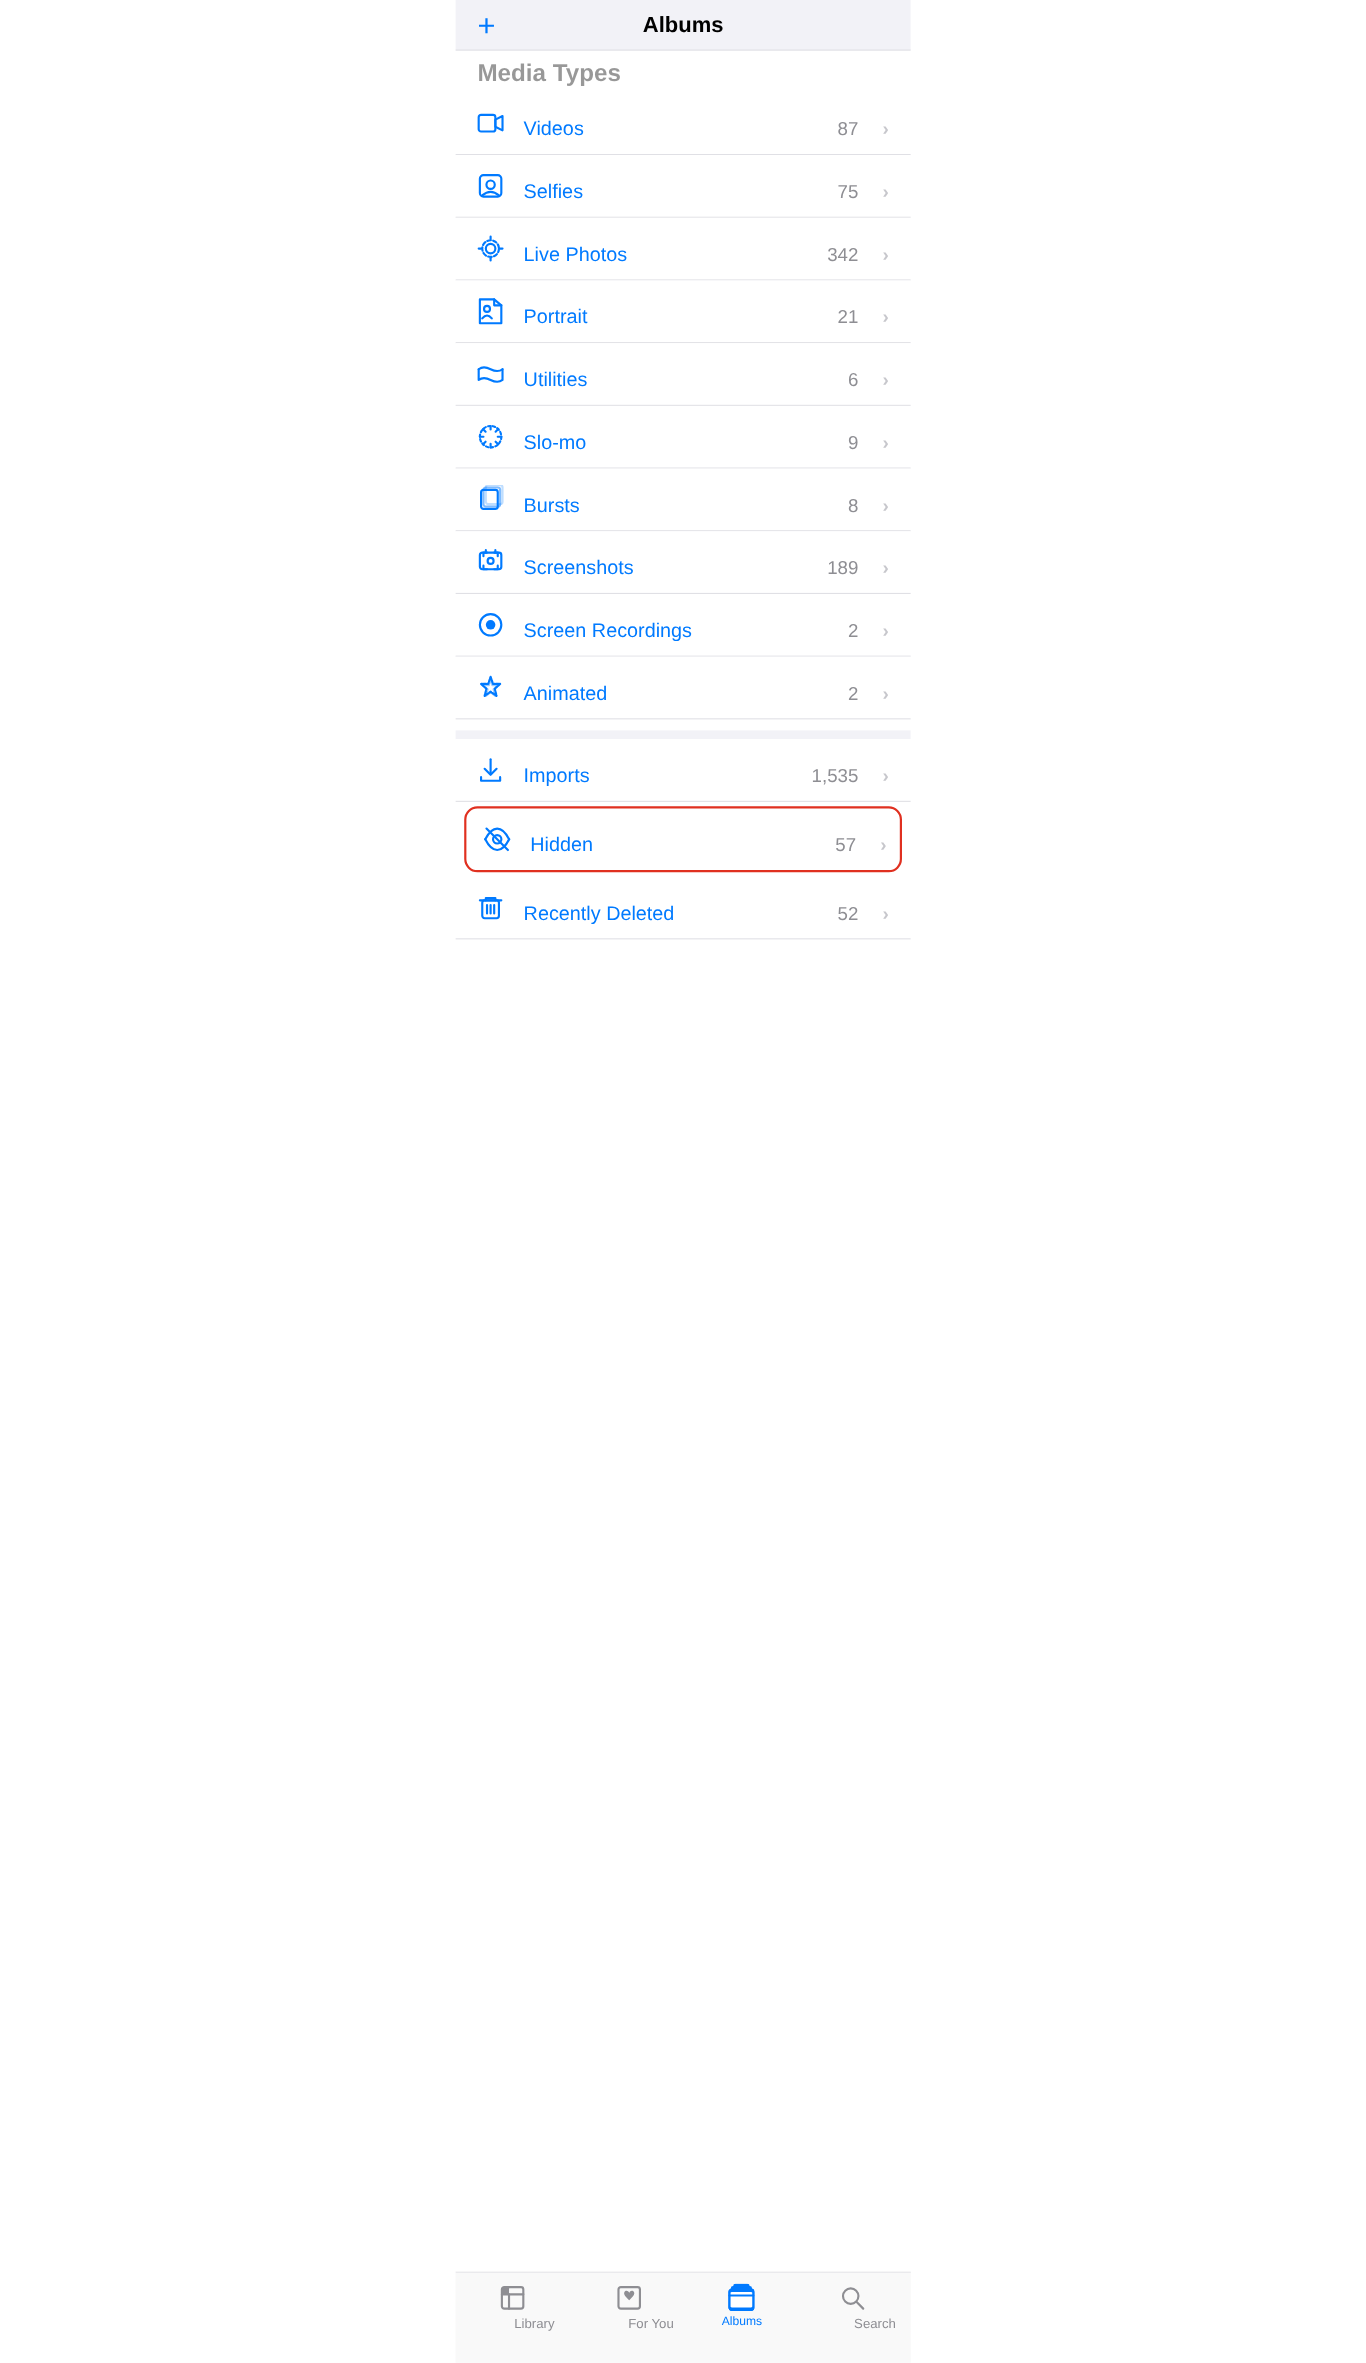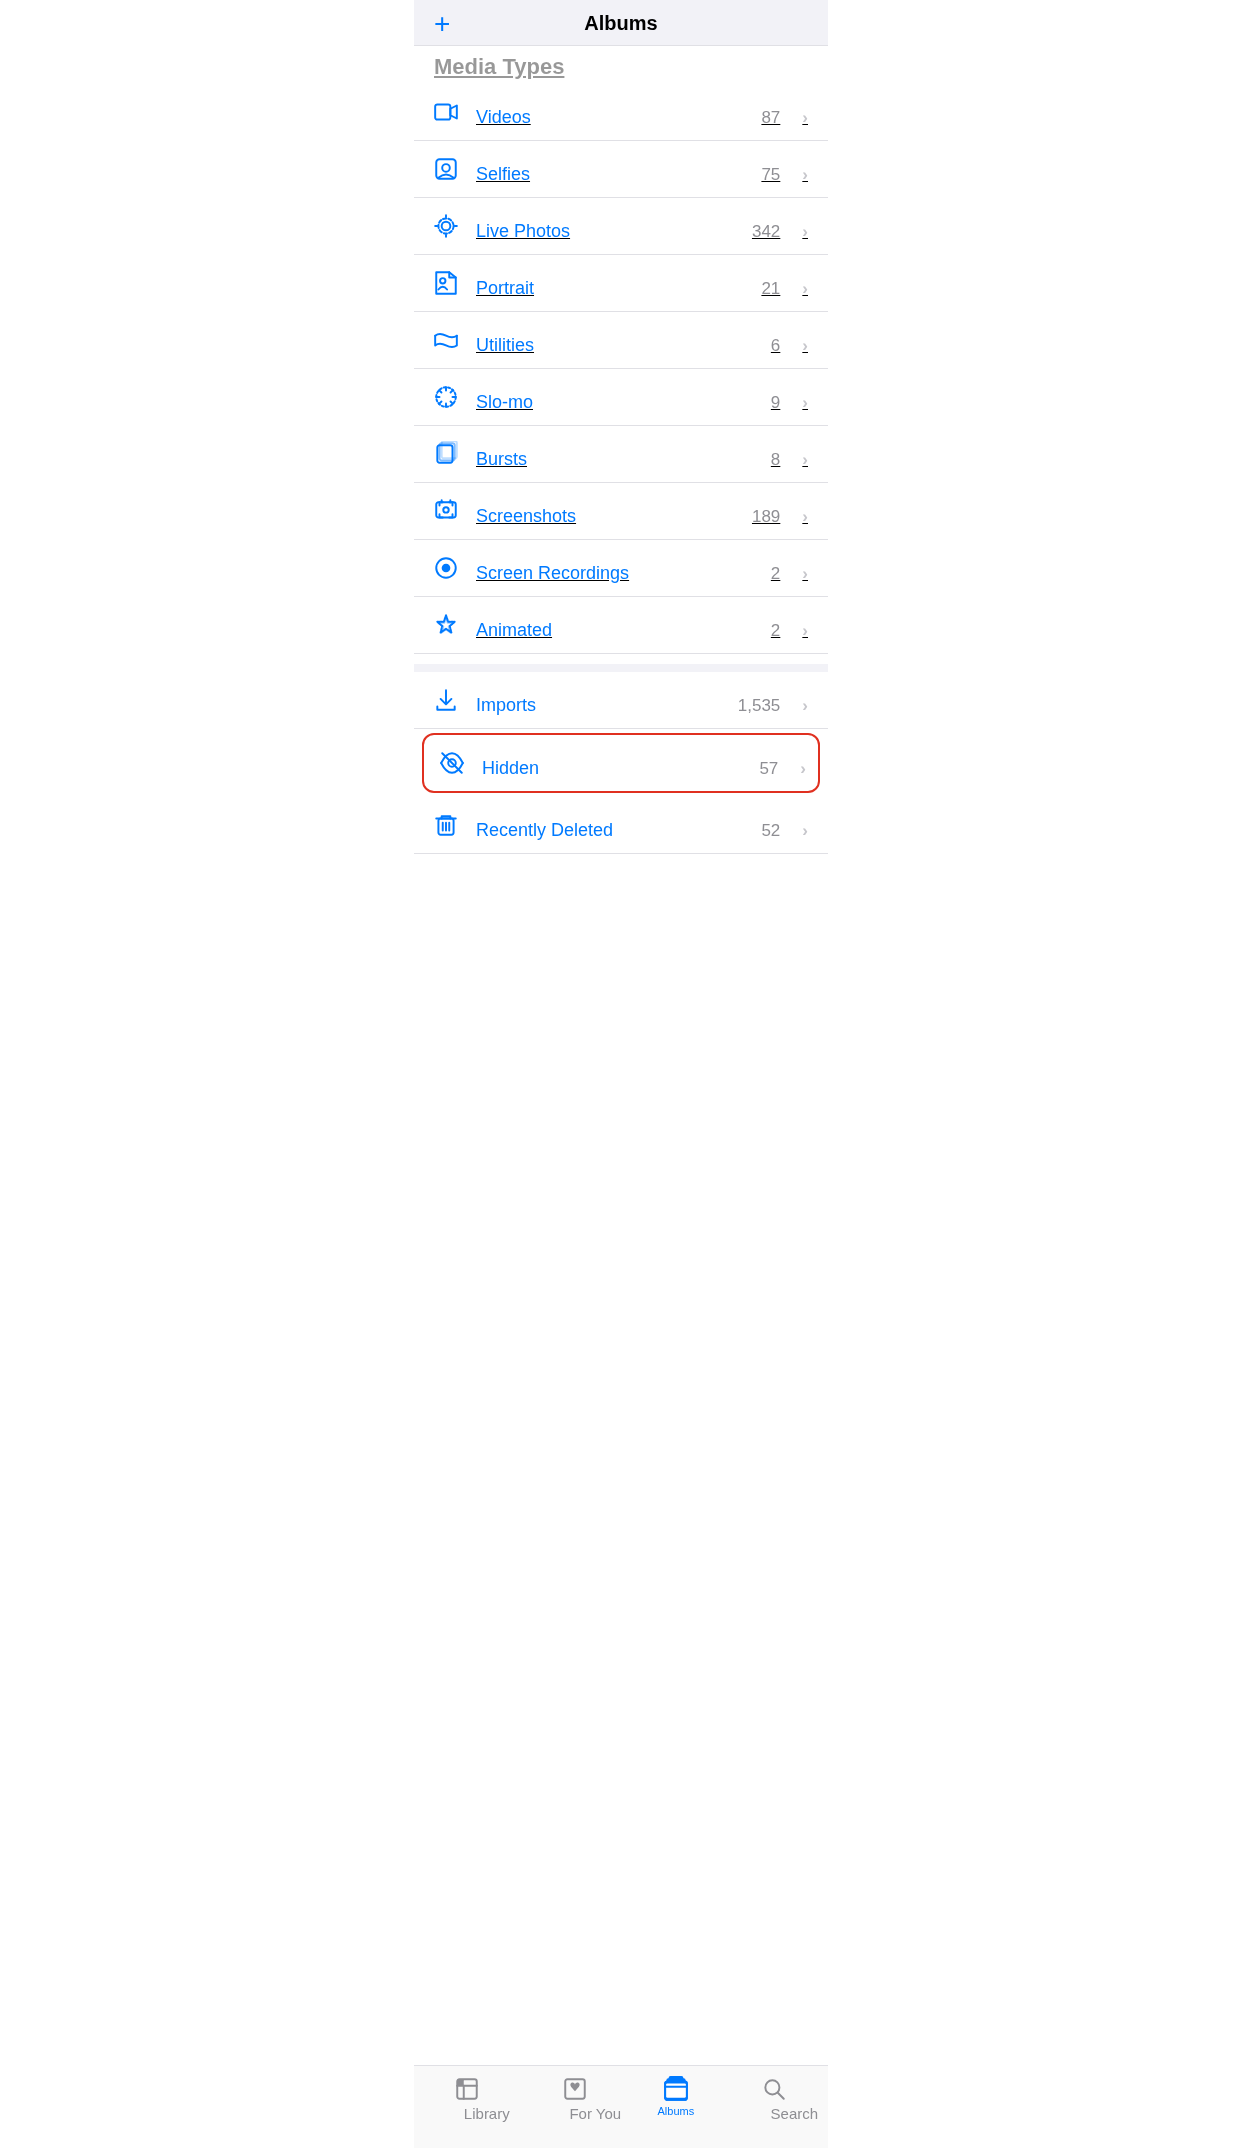--- a/index.html
+++ b/index.html
@@ -103,21 +103,20 @@
 
     .item-chevron {
       color: #c7c7cc;
       font-size: 17px;
       font-weight: 600;
     }
 
     
     .section {
       margin-top: 0;
-      text-decoration: underline;
     }
 
     .section-header {
       padding: 24px 16px 8px;
       font-size: 22px;
       font-weight: 700;
       color: #000;
     }
 
     
@@ -158,21 +157,21 @@
       cursor: pointer;
       min-width: 70px;
     }
 
     .tab-item svg {
       width: 26px;
       height: 26px;
     }
 
     .tab-label {
-      font-size: 15px;
+      font-size: 12px;
       color: #8e8e93;
       margin-left: 40px;
     }
 
     .tab-label-active {
       font-size: 11px;
       color: #007aff;
     }
 
     .tab-active svg {

